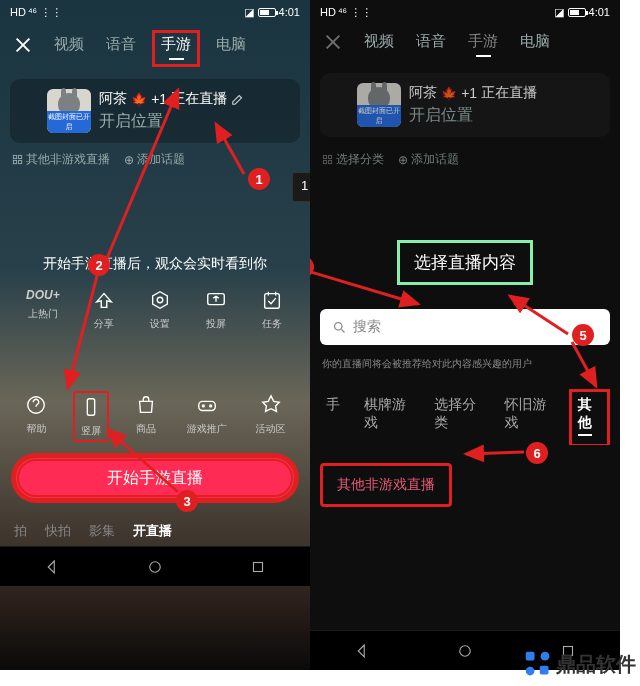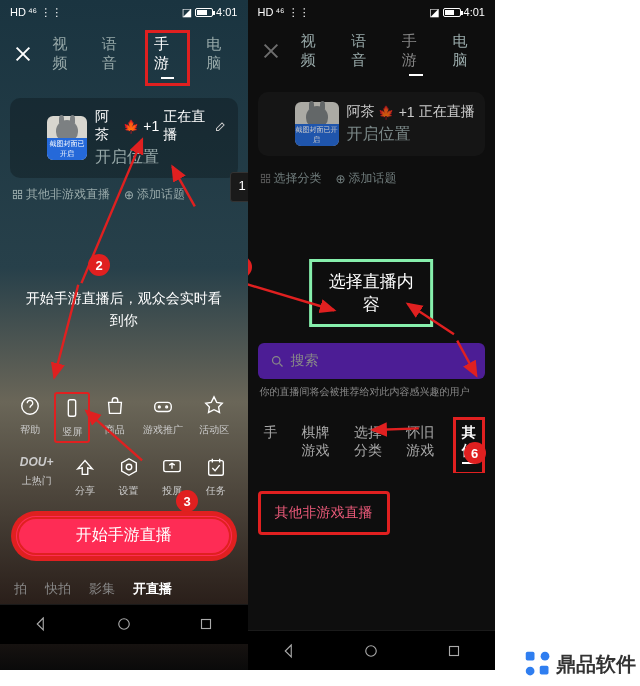--- a/index.html
+++ b/index.html
@@ -1,17 +1,17 @@
 <!DOCTYPE html>
 <html><head>
 <meta charset="utf-8">
 <style>
   * { box-sizing: border-box; margin: 0; padding: 0; }
   body { font-family: -apple-system, "Segoe UI", sans-serif; background: #fff; width: 640px; height: 686px; position: relative; overflow: hidden; }
-  .phones { display: flex; width: 495px; height: 670px; }
+  .phones { display: flex; width: 620px; height: 670px; }
   .phone { width: 310px; height: 670px; position: relative; background: #0a0a0a; overflow: hidden; }
   .phone-left { background: linear-gradient(180deg,#1a3440 0%, #27404a 40%, #6a6658 60%, #2a1f1a 90%, #0a0a0a 100%); }
   .phone-right { background: #0e0e0e; }
   
   .statusbar { height: 24px; display: flex; align-items: center; justify-content: space-between; padding: 0 10px; font-size: 11px; color: #fff; }
   .statusbar .sig { display:flex; gap:2px; align-items:center; }
   .battery { display:flex; align-items:center; gap:3px; }
   .batt-icon { width: 18px; height: 9px; border:1px solid #fff; border-radius:2px; position:relative; }
   .batt-icon::after { content:""; position:absolute; right:-3px; top:2px; width:2px; height:4px; background:#fff; }
   .batt-icon .fill { position:absolute; left:1px; top:1px; bottom:1px; width:60%; background:#fff; }
@@ -56,21 +56,21 @@
   .bottom-tabs { display:flex; gap:18px; color:#888; font-size:13px; padding:6px 14px; }
   .bottom-tabs .act { color:#fff; font-weight:600; }
   .navbar { height:40px; display:flex; justify-content:space-around; align-items:center; border-top:1px solid #1a1a1a; background:#000; }
   .navbar svg { width:18px; height:18px; stroke:#aaa; fill:none; stroke-width:1.5; }
   
   .right-tabs { display:flex; align-items:center; padding:8px 14px; gap:22px; color:#555; font-size:15px; }
   .right-tabs .tab.active { color:#888; }
   .dim-card { margin:14px 10px; background:#181818; border-radius:10px; padding:10px; opacity:.78; }
   .section-title { color:#fff; font-size:17px; text-align:center; margin:46px 0 12px; font-weight:500; }
   .section-title.boxed { border:3px solid #86efac; display:inline-block; padding:8px 14px; margin-left:50%; transform:translateX(-50%); }
-  .search-bar { margin:4px 10px; background:#4c1d95; border-radius:6px; padding:9px 12px; color:#888; font-size:14px; display:flex; align-items:center; gap:6px; }
+  .search-bar { margin:12px 10px; background:#ffffff; border-radius:6px; padding:9px 12px; color:#888; font-size:14px; display:flex; align-items:center; gap:6px; }
   .helper { color:#888; font-size:10px; margin:6px 12px; }
   .cat-row { display:flex; gap:24px; color:#aaa; font-size:14px; padding:16px 16px 10px; overflow:hidden; align-items:baseline; }
   .cat-row .other { color:#fff; font-weight:600; position:relative;margin-top:16px; }
   .cat-row .other::after { content:""; position:absolute; left:0; right:0; bottom:-6px; height:2px; background:#fff; }
   .other-boxed { border:3px solid #e02020; padding:4px 6px 12px; margin:-4px -6px -12px; }
   .result-tag { margin:18px 10px; border:3px solid #e02020; padding:10px 14px; color:#ec5a7a; font-size:14px; display:inline-block; border-radius:4px; }
   
   .watermark { position:absolute; right:4px; bottom:8px; display:flex; align-items:center; gap:4px; font-size:20px; color:#333; font-weight:600; z-index:20; }
   .wm-logo { width:28px; height:28px; }
 </style>
@@ -138,20 +138,62 @@
           <span>添加话题</span>
         </div>
     </div>
 
     <div class="float-input">1</div>
 
     <div class="midtext">
       <div>开始手游直播后，观众会实时看到你</div>
     </div>
 
+    <div class="icons" style="margin-top:14px">
+      <div class="icon-col">
+          <div style="font-size:12px;font-weight:800;font-style:italic">DOU+</div>
+          <span>上热门</span>
+        </div>
+      <div class="icon-col">
+          <div class="ibox">
+            <svg viewBox="0 0 24 24">
+              <path d="M4 14l8-9 8 9-5-1v7h-6v-7l-5 1z"></path>
+            </svg>
+          </div>
+          <span>分享</span>
+        </div>
+      <div class="icon-col">
+          <div class="ibox">
+            <svg viewBox="0 0 24 24">
+              <path d="M12 3l8 4.5v9L12 21l-8-4.5v-9L12 3z"></path>
+              <circle cx="12" cy="12" r="3"></circle>
+            </svg>
+          </div>
+          <span>设置</span>
+        </div>
+      <div class="icon-col">
+          <div class="ibox">
+            <svg viewBox="0 0 24 24">
+              <rect x="3" y="5" width="18" height="12" rx="2"></rect>
+              <path d="M9 10l3-2 3 2M12 8v6"></path>
+            </svg>
+          </div>
+          <span>投屏</span>
+        </div>
+      <div class="icon-col">
+          <div class="ibox">
+            <svg viewBox="0 0 24 24">
+              <rect x="4" y="5" width="16" height="16" rx="2"></rect>
+              <path d="M8 3v4M16 3v4M8 13l3 3 5-6"></path>
+            </svg>
+          </div>
+          <span>任务</span>
+        </div>
+    </div>
+
     <div class="icons">
       <div class="icon-col">
           <div class="ibox">
             <svg viewBox="0 0 24 24">
               <circle cx="12" cy="12" r="9"></circle>
               <path d="M9 9a3 3 0 115 2c-1 1-2 1-2 3M12 18h0"></path>
             </svg>
           </div>
           <span>帮助</span>
         </div>
@@ -181,62 +223,20 @@
           </div>
           <span>游戏推广</span>
         </div>
       <div class="icon-col">
           <div class="ibox">
             <svg viewBox="0 0 24 24">
               <path d="M12 2l3 6 6 1-4 4 1 6-6-3-6 3 1-6-4-4 6-1 3-6z"></path>
             </svg>
           </div>
           <span>活动区</span>
-        </div>
-    </div>
-
-    <div class="icons" style="margin-top:14px">
-      <div class="icon-col">
-          <div style="font-size:12px;font-weight:800;font-style:italic">DOU+</div>
-          <span>上热门</span>
-        </div>
-      <div class="icon-col">
-          <div class="ibox">
-            <svg viewBox="0 0 24 24">
-              <path d="M4 14l8-9 8 9-5-1v7h-6v-7l-5 1z"></path>
-            </svg>
-          </div>
-          <span>分享</span>
-        </div>
-      <div class="icon-col">
-          <div class="ibox">
-            <svg viewBox="0 0 24 24">
-              <path d="M12 3l8 4.5v9L12 21l-8-4.5v-9L12 3z"></path>
-              <circle cx="12" cy="12" r="3"></circle>
-            </svg>
-          </div>
-          <span>设置</span>
-        </div>
-      <div class="icon-col">
-          <div class="ibox">
-            <svg viewBox="0 0 24 24">
-              <rect x="3" y="5" width="18" height="12" rx="2"></rect>
-              <path d="M9 10l3-2 3 2M12 8v6"></path>
-            </svg>
-          </div>
-          <span>投屏</span>
-        </div>
-      <div class="icon-col">
-          <div class="ibox">
-            <svg viewBox="0 0 24 24">
-              <rect x="4" y="5" width="16" height="16" rx="2"></rect>
-              <path d="M8 3v4M16 3v4M8 13l3 3 5-6"></path>
-            </svg>
-          </div>
-          <span>任务</span>
         </div>
     </div>
 
     <div class="big-btn">开始手游直播</div>
 
     <div class="bottom-tabs">
       <span>拍</span>
       <span>快拍</span>
       <span>影集</span>
       <span class="act">开直播</span>

